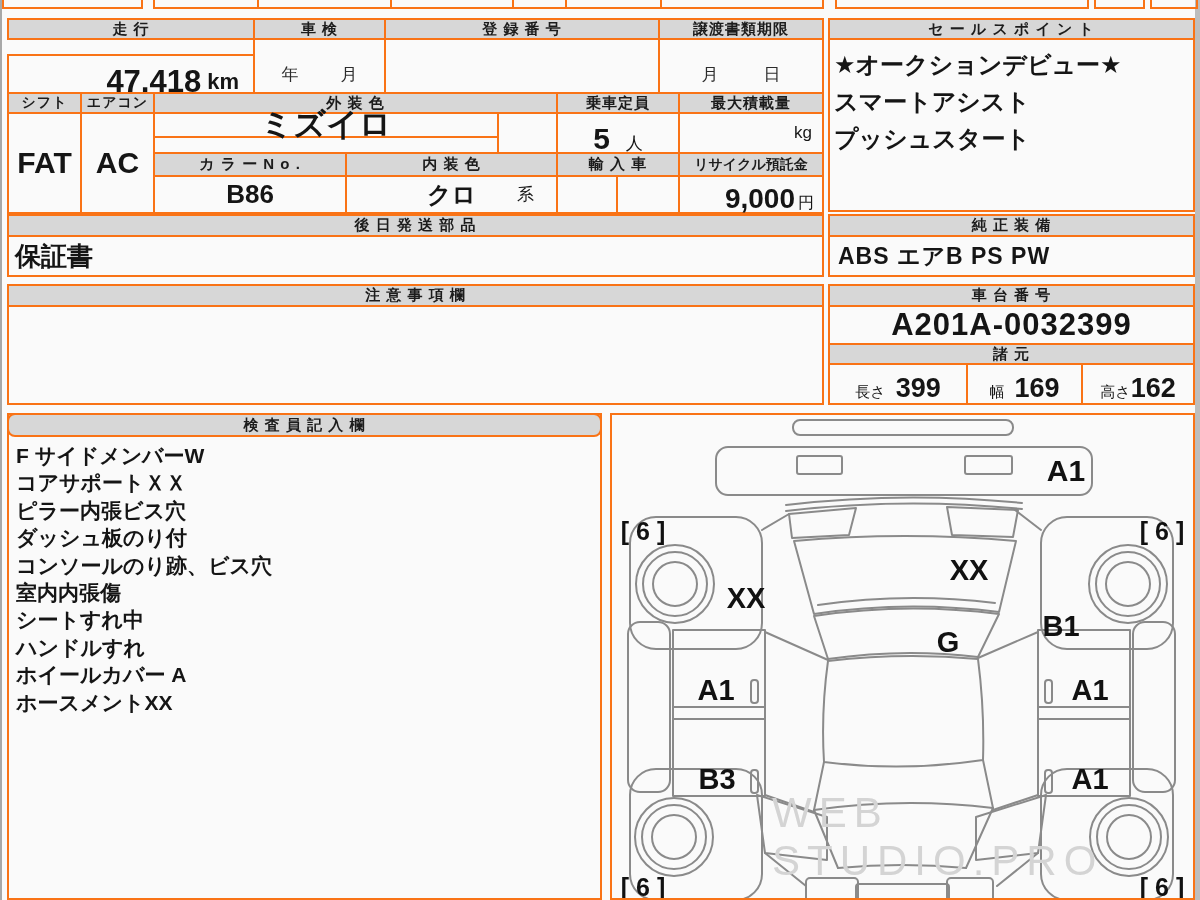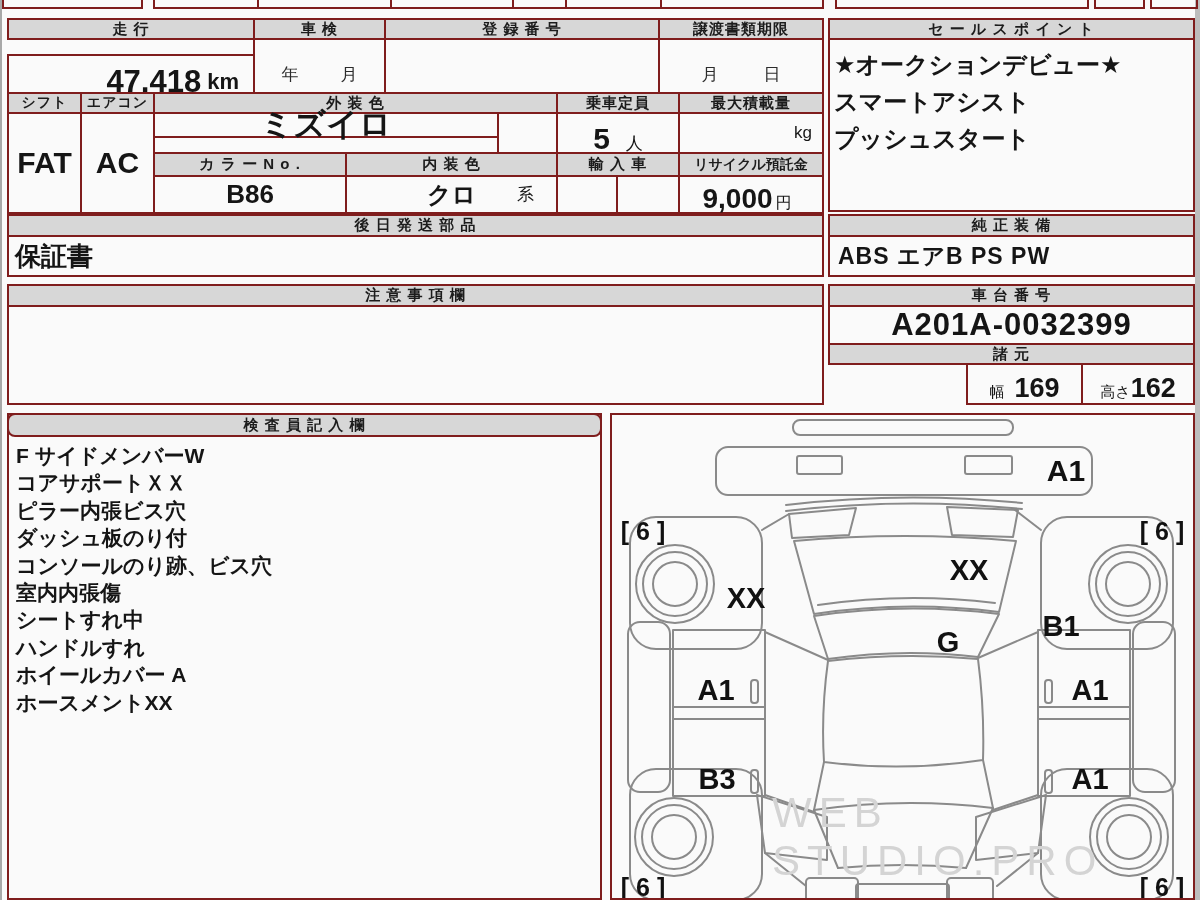--- a/index.html
+++ b/index.html
@@ -1,18 +1,18 @@
 <!DOCTYPE html>
 <html><head>
 <meta charset="utf-8">
 <style>
   html,body{margin:0;padding:0;background:#e9e9e9;}
   .sheet{position:relative;width:1200px;height:900px;background:#fafafa;overflow:hidden;
          font-family:"Liberation Sans","DejaVu Sans",sans-serif;color:#151515;}
-  .cell{position:absolute;box-sizing:border-box;border:2px solid #7f1d1d;
+  .cell{position:absolute;box-sizing:border-box;border:2px solid #f97316;
         display:flex;align-items:center;justify-content:center;background:transparent;}
   .hdr{background:#d7d7d7;font-size:15px;font-weight:600;color:#1c1c1c;white-space:pre;letter-spacing:1px;}
   .cut{border-top:none;background:transparent;}
   .big{font-weight:bold;}
   .edge{position:absolute;background:#a8a8a8;}
   .salesline{font-size:24px;font-weight:bold;line-height:37px;white-space:pre;}
   .note{font-size:21px;font-weight:bold;line-height:27.4px;white-space:pre;}
   .unit{font-weight:normal;}
   svg text{font-family:"Liberation Sans","DejaVu Sans",sans-serif;font-weight:bold;fill:#111;}
   .wm{position:absolute;left:772px;top:789px;width:400px;font-size:42px;color:#d4d4d4;
@@ -79,21 +79,21 @@
   <div class="cell hdr" style="left:556px;top:152px;width:124px;height:25px;">輸 入 車</div>
   <div class="cell hdr" style="left:678px;top:152px;width:146px;height:25px;font-size:14px;letter-spacing:0;">リサイクル預託金</div>
 
   <div class="cell big" style="left:153px;top:175px;width:194px;height:39px;font-size:26px;">B86</div>
   <div class="cell" style="left:345px;top:175px;width:213px;height:39px;">
     <span class="big" style="font-size:24px;">クロ</span>
     <span style="font-size:17px;position:absolute;right:22px;">系</span>
   </div>
   <div class="cell" style="left:556px;top:175px;width:62px;height:39px;"></div>
   <div class="cell" style="left:616px;top:175px;width:64px;height:39px;"></div>
-  <div class="cell" style="left:678px;top:175px;width:146px;height:39px;padding-right:8px;align-items:baseline;padding-top:6px;">
+  <div class="cell" style="left:678px;top:175px;width:146px;height:39px;justify-content:flex-end;padding-right:8px;align-items:baseline;padding-top:6px;">
     <span class="big" style="font-size:28px;">9,000</span>
     <span class="unit" style="font-size:16px;margin-left:3px;">円</span>
   </div>
 
   <div class="cell hdr" style="left:7px;top:214px;width:817px;height:23px;">後 日 発 送 部 品</div>
   <div class="cell" style="left:7px;top:235px;width:817px;height:42px;justify-content:flex-start;padding-left:6px;">
     <span class="big" style="font-size:26px;">保証書</span>
   </div>
 
   <div class="cell hdr" style="left:7px;top:284px;width:817px;height:23px;">注 意 事 項 欄</div>
@@ -108,20 +108,24 @@
 
   <div class="cell hdr" style="left:828px;top:214px;width:367px;height:23px;">純 正 装 備</div>
   <div class="cell" style="left:828px;top:235px;width:367px;height:42px;justify-content:flex-start;padding-left:8px;">
     <span class="big" style="font-size:23px;letter-spacing:1px;">ABS エアB PS PW</span>
   </div>
 
   <div class="cell hdr" style="left:828px;top:284px;width:367px;height:23px;">車 台 番 号</div>
   <div class="cell big" style="left:828px;top:305px;width:367px;height:40px;font-size:31px;letter-spacing:1px;">A201A-0032399</div>
   <div class="cell hdr" style="left:828px;top:343px;width:367px;height:22px;">諸 元</div>
 
+  <div class="cell" style="left:828px;top:363px;width:140px;height:42px;gap:10px;align-items:baseline;padding-top:8px;">
+    <span style="font-size:15px;">長さ</span>
+    <span class="big" style="font-size:27px;">399</span>
+  </div>
   <div class="cell" style="left:966px;top:363px;width:117px;height:42px;gap:10px;align-items:baseline;padding-top:8px;">
     <span style="font-size:15px;">幅</span>
     <span class="big" style="font-size:27px;">169</span>
   </div>
   <div class="cell" style="left:1081px;top:363px;width:114px;height:42px;gap:0;align-items:baseline;padding-top:8px;">
     <span style="font-size:15px;">高さ</span>
     <span class="big" style="font-size:27px;">162</span>
   </div>
 
   <div class="cell" style="left:7px;top:413px;width:595px;height:487px;"></div>

